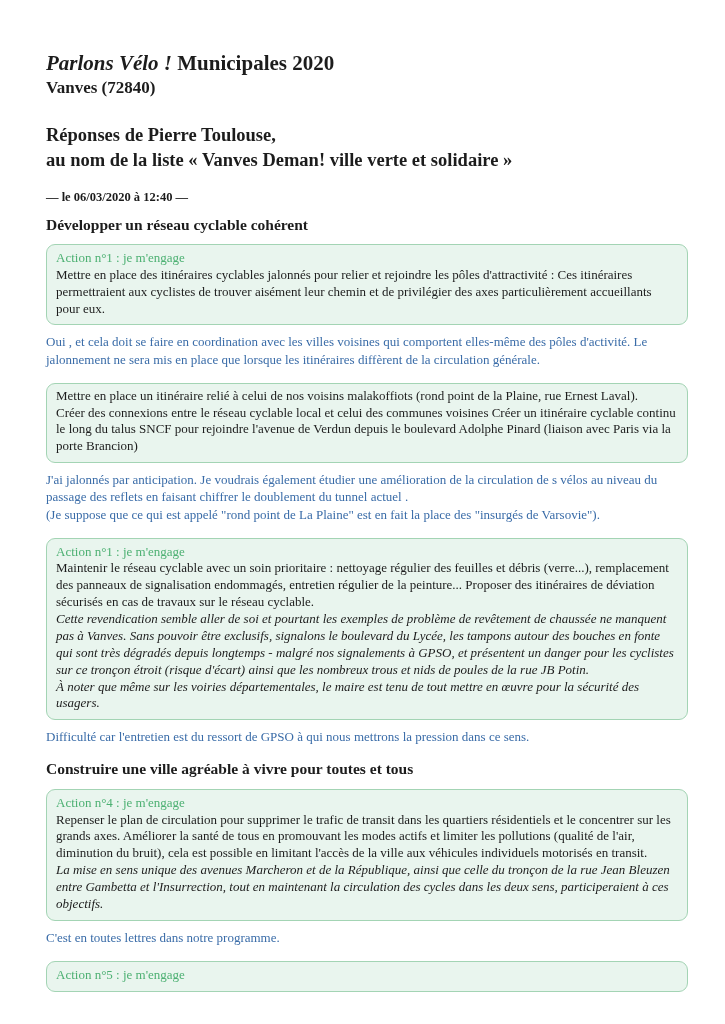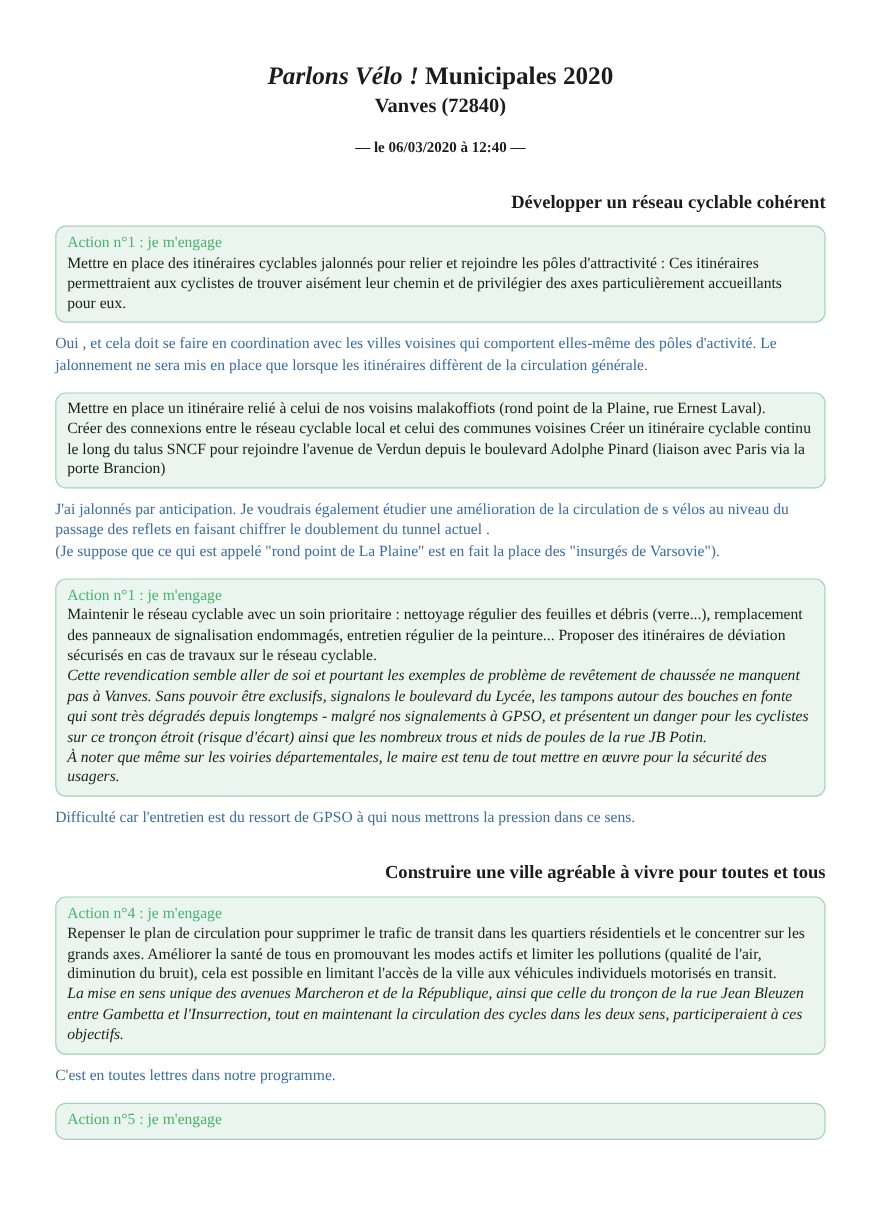--- a/index.html
+++ b/index.html
@@ -3,29 +3,29 @@
 <meta charset="utf-8">
 <style>
   html,body{margin:0;padding:0;background:#ffffff;}
   .page{
     width:725px;height:1024px;margin:0 auto;background:#ffffff;
     font-family:"Liberation Serif","DejaVu Serif",serif;
     color:#1c1c1c;box-sizing:border-box;overflow:hidden;
     padding:50px 37px 0 46px;
   }
   
-  .doc-header{text-align:center;}
+  .doc-header{}
   .doc-title{font-size:21px;font-weight:bold;margin:0;line-height:1.25;}
   .doc-title em{font-style:italic;}
   .doc-subtitle{font-size:17px;font-weight:bold;margin-top:2px;line-height:1.2;}
   .doc-respondent{font-size:18.5px;font-weight:bold;margin-top:24px;line-height:1.35;}
   .doc-dateline{font-size:12.5px;font-weight:bold;margin-top:17px;}
   
   .section-heading{
-    font-size:15.5px;font-weight:bold;margin:29px 0 10px 0;text-align:right;line-height:1.2;
+    font-size:15.5px;font-weight:bold;margin:11px 0 10px 0;text-align:left;line-height:1.2;
   }
   
   .action-box{
     border:1.5px solid #a3d4b4;
     background:#e9f5ee;
     border-radius:9px;
     padding:4px 9px 7px 9px;
     margin:0 0 0 0;
   }
   .action-label{
@@ -43,20 +43,24 @@
   .answer p{margin:0;}
 </style>
 </head>
 <body>
 
 <div class="page">
 
   <header class="doc-header">
     <h1 class="doc-title"><em>Parlons Vélo !</em><span> Municipales 2020</span></h1>
     <div class="doc-subtitle">Vanves (72840)</div>
+    <div class="doc-respondent">
+      <div>Réponses de Pierre Toulouse,</div>
+      <div>au nom de la liste « Vanves Deman! ville verte et solidaire »</div>
+    </div>
     <div class="doc-dateline">— le 06/03/2020 à 12:40 —</div>
   </header>
 
   <h2 class="section-heading">Développer un réseau cyclable cohérent</h2>
 
   <section class="action-box">
     <div class="action-label">Action n°1 : je m'engage</div>
     <p>Mettre en place des itinéraires cyclables jalonnés pour relier et rejoindre les pôles d'attractivité : Ces itinéraires permettraient aux cyclistes de trouver aisément leur chemin et de privilégier des axes particulièrement accueillants pour eux.</p>
   </section>
   <div class="answer">

